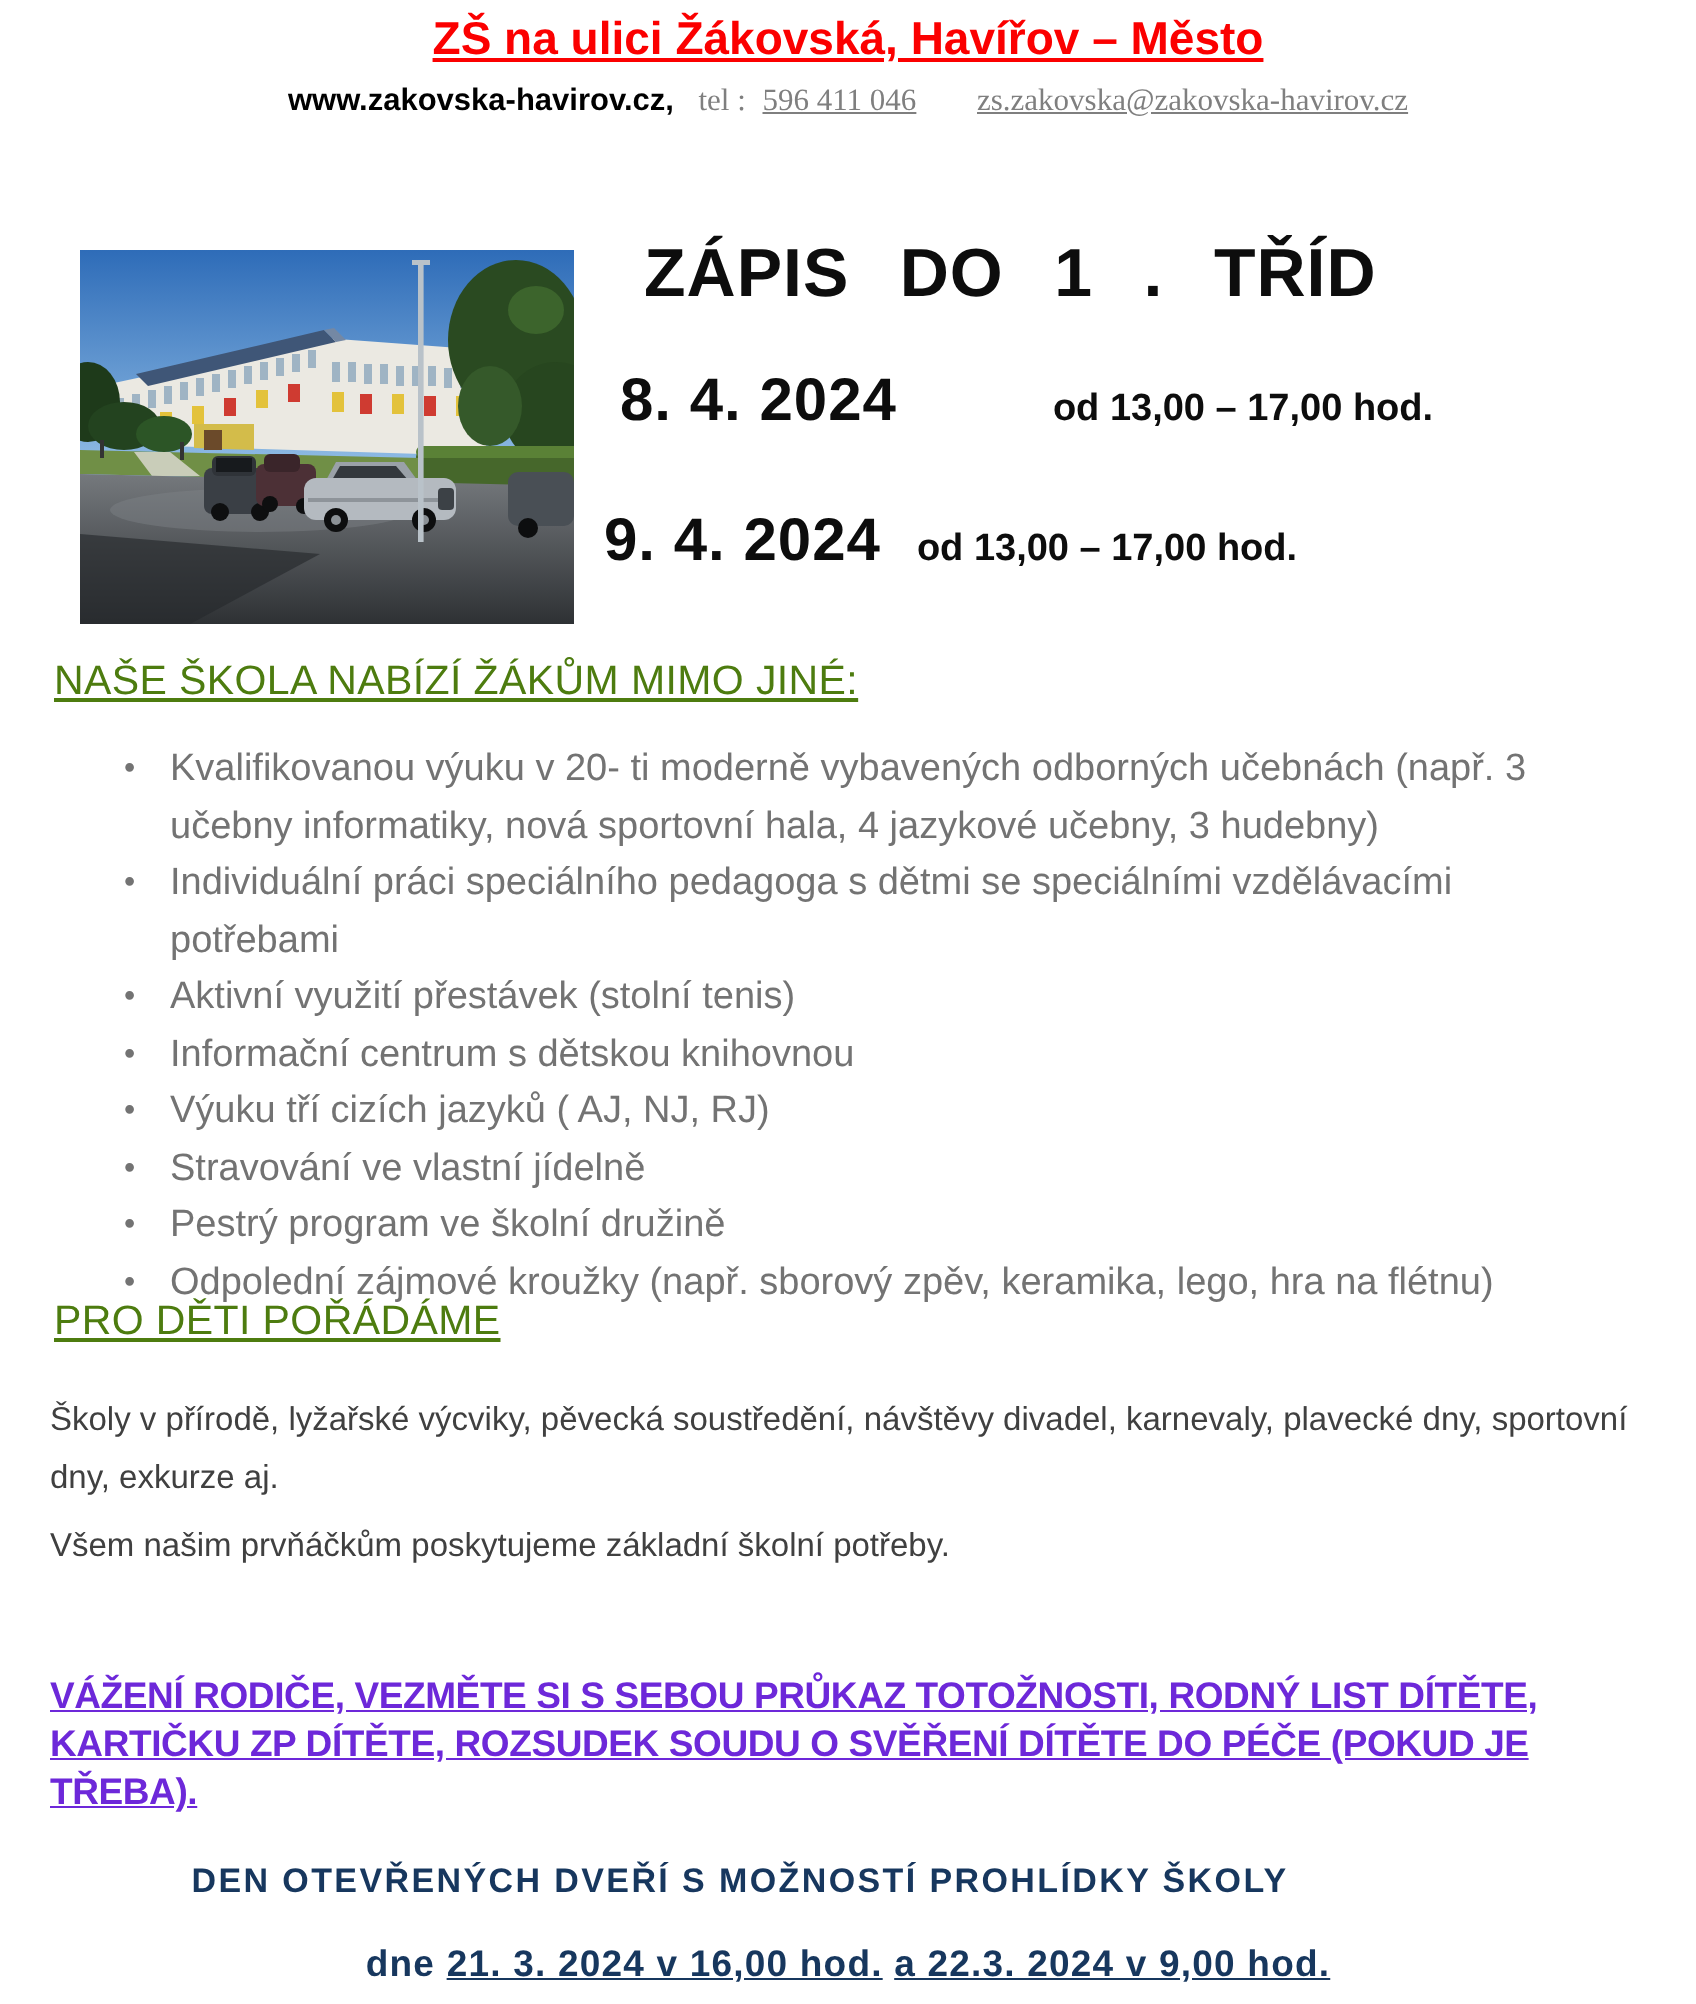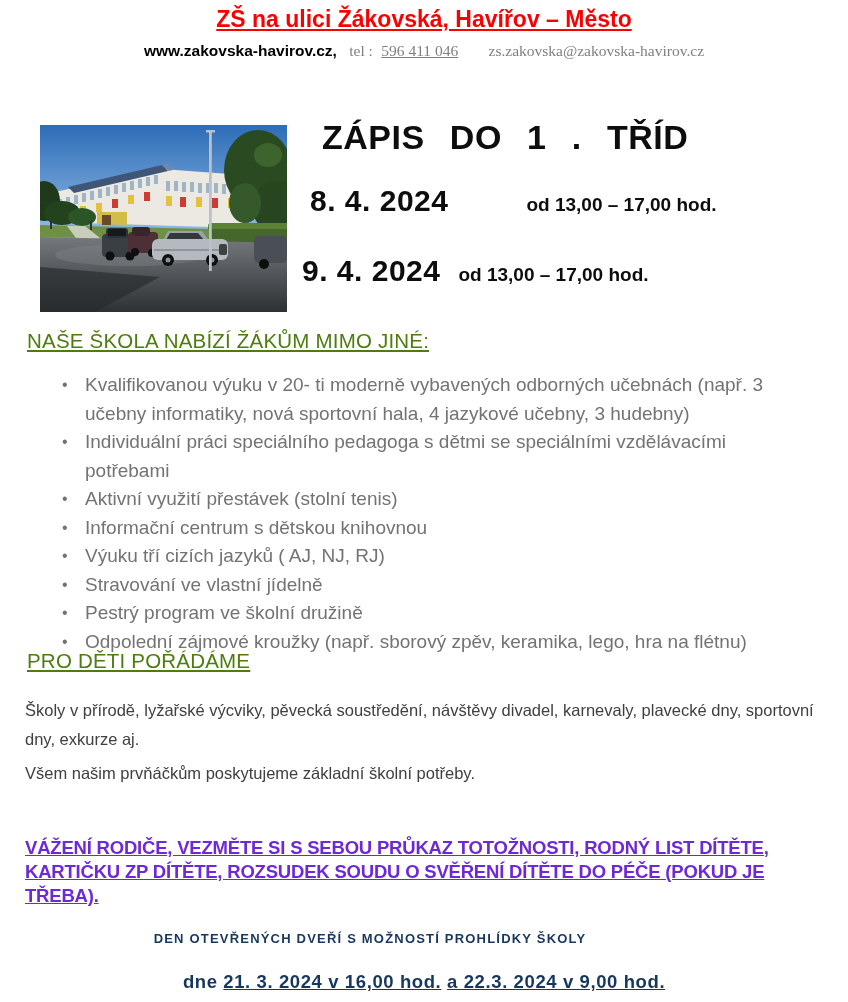--- a/index.html
+++ b/index.html
@@ -8,21 +8,21 @@
 
   
   .title{position:absolute;top:6px;left:0;width:848px;text-align:center;
          font-size:23px;font-weight:bold;color:#fb0000;}
   .title span{text-decoration:underline;}
   .contact{position:absolute;top:42px;left:0;width:848px;text-align:center;
            font-size:15.5px;color:#7f7f7f;white-space:nowrap;}
   .contact .www{font-weight:bold;color:#000;margin-right:8px;}
   .contact .serif{font-family:"Liberation Serif",serif;}
   .contact .tel-num{font-family:"Liberation Serif",serif;text-decoration:underline;margin-left:4px;}
-  .contact .email{font-family:"Liberation Serif",serif;margin-left:26px;margin-top:36px;}
+  .contact .email{font-family:"Liberation Serif",serif;text-decoration:underline;margin-left:26px;margin-top:36px;}
 
   
   .photo{position:absolute;left:40px;top:125px;width:247px;height:187px;}
   .photo svg{display:block;width:247px;height:187px;}
   .zapis{position:absolute;left:322px;top:118px;font-size:34px;font-weight:bold;color:#0d0d0d;
          word-spacing:0.45em;letter-spacing:0.5px;}
   .date-row{position:absolute;display:flex;align-items:baseline;color:#0d0d0d;}
   .date-row .big{font-size:30px;font-weight:bold;letter-spacing:0.5px;}
   .date-row .time{font-size:19px;font-weight:bold;}
   .row1{left:310px;top:184px;gap:46px;} .row1 .time{margin-left:32px;}
@@ -42,21 +42,21 @@
   
   .para{position:absolute;left:25px;width:795px;font-size:16.5px;line-height:29px;color:#404040;}
   .p1{top:696px;} .p2{top:759px;}
 
   
   .warning{position:absolute;left:25px;top:836px;width:802px;font-size:18.5px;font-weight:bold;
            color:#6d28d9;line-height:24px;letter-spacing:-0.2px;text-decoration:underline;}
 
   
   .navy1{position:absolute;top:931px;left:0;width:740px;text-align:center;
-         font-size:13px;font-weight:bold;color:#17375e;letter-spacing:1.2px;}
+         font-size:17px;font-weight:bold;color:#17375e;letter-spacing:1.2px;}
   .navy2{position:absolute;top:971px;left:0;width:848px;text-align:center;
          font-size:18.5px;font-weight:bold;color:#17375e;letter-spacing:0.6px;}
   .navy2 .u{text-decoration:underline;}
 </style>
 </head>
 <body>
 
 <div class="page">
 
   <div class="title">

